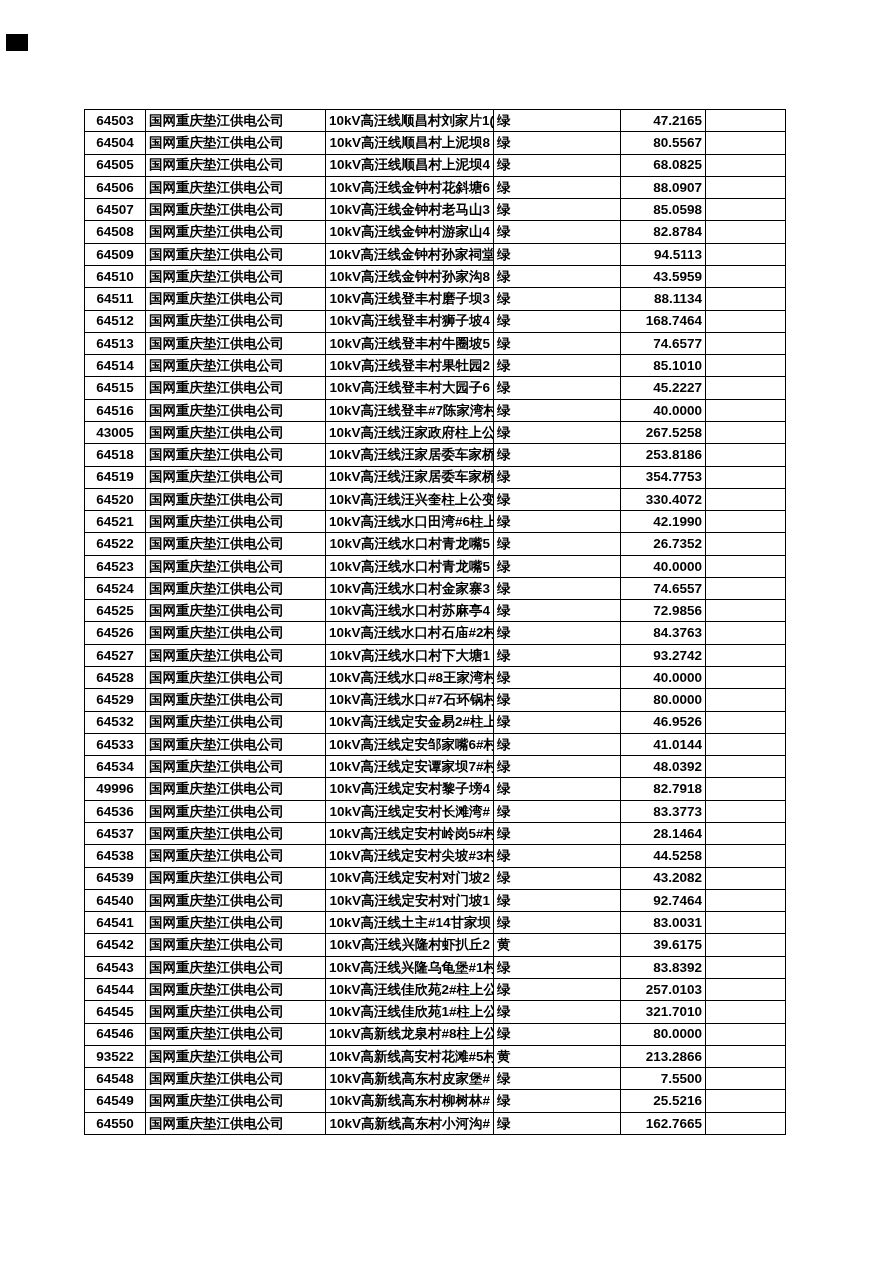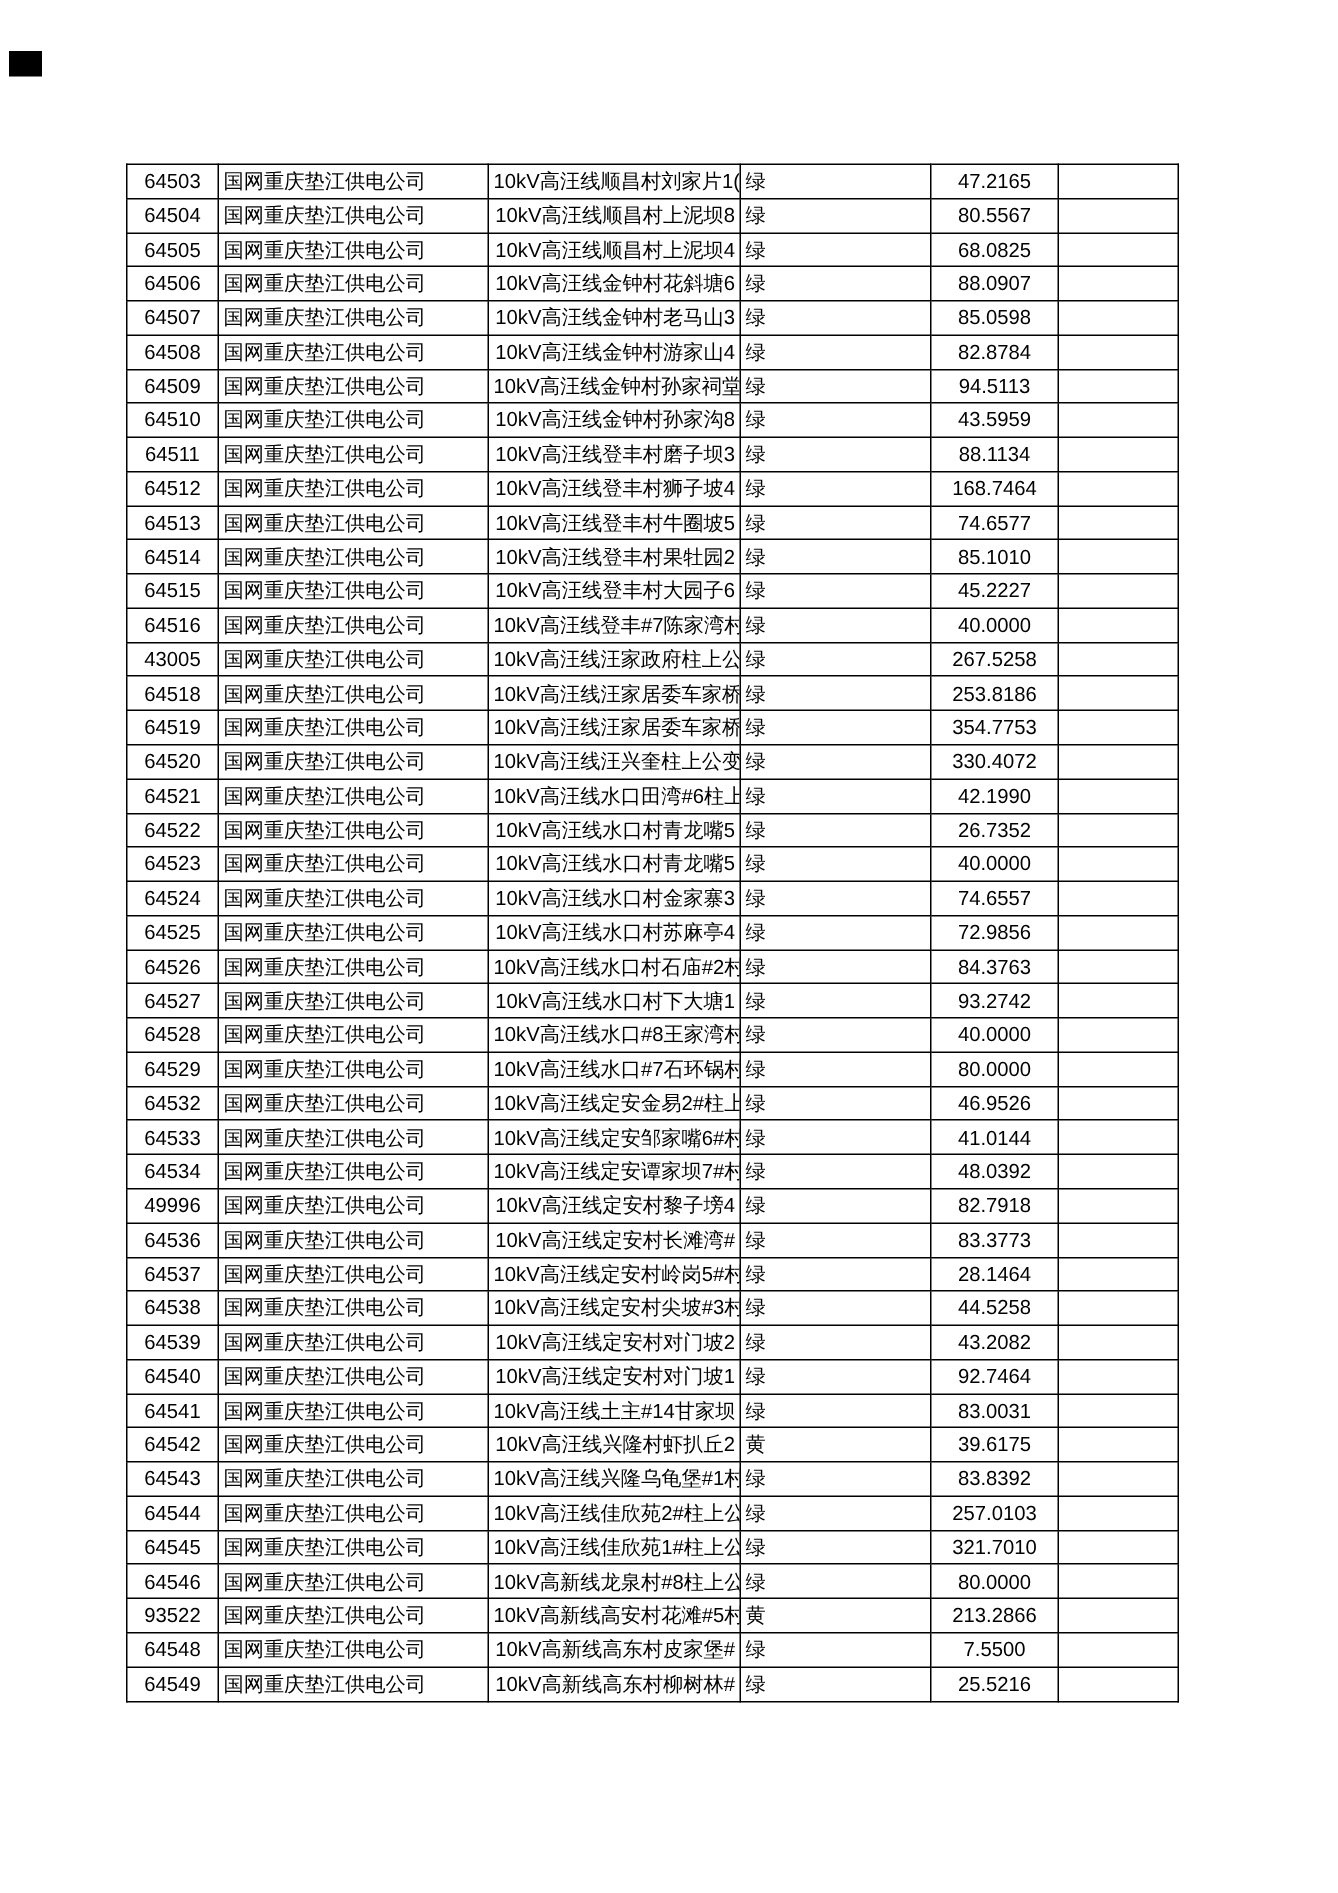--- a/index.html
+++ b/index.html
@@ -6,20 +6,21 @@
   html, body {
     width: 892px; height: 1262px;
     background: #ffffff;
     font-family: "Liberation Sans", "DejaVu Sans", sans-serif;
   }
   .page {
     position: relative;
     width: 808px; height: 1262px;
     background: #ffffff;
     overflow: hidden;
+    font-weight: bold;
   }
   .corner-mark {
     position: absolute;
     left: 6px; top: 34px;
     width: 22px; height: 17px;
     background: #000000;
   }
   .grid-wrap {
     position: absolute;
     left: 84px; top: 109px;
@@ -37,21 +38,21 @@
     color: #000000;
     overflow: hidden;
     white-space: nowrap;
     padding: 0 3px;
     vertical-align: middle;
   }
   td.col-id      { text-align: center; }
   td.col-company { text-align: left; }
   td.col-desc    { text-align: right; padding-right: 0; }
   td.col-status  { text-align: left; }
-  td.col-value   { text-align: center; padding-right: 5px; }
+  td.col-value   { text-align: right; padding-right: 5px; }
   td.col-empty   { }
 </style>
 </head>
 <body>
 
 <div class="page">
 
   <div class="corner-mark"></div>
 
   <div class="grid-wrap">
@@ -418,17 +419,25 @@
       <td class="col-empty"></td>
     </tr>
           <tr>
       <td class="col-id">64549</td>
       <td class="col-company">国网重庆垫江供电公司</td>
       <td class="col-desc">10kV高新线高东村柳树林#</td>
       <td class="col-status">绿</td>
       <td class="col-value">25.5216</td>
       <td class="col-empty"></td>
     </tr>
+          <tr>
+      <td class="col-id">64550</td>
+      <td class="col-company">国网重庆垫江供电公司</td>
+      <td class="col-desc">10kV高新线高东村小河沟#</td>
+      <td class="col-status">绿</td>
+      <td class="col-value">162.7665</td>
+      <td class="col-empty"></td>
+    </tr>
         </tbody>
     </table>
   </div>
 
 </div>
 
 </body></html>

